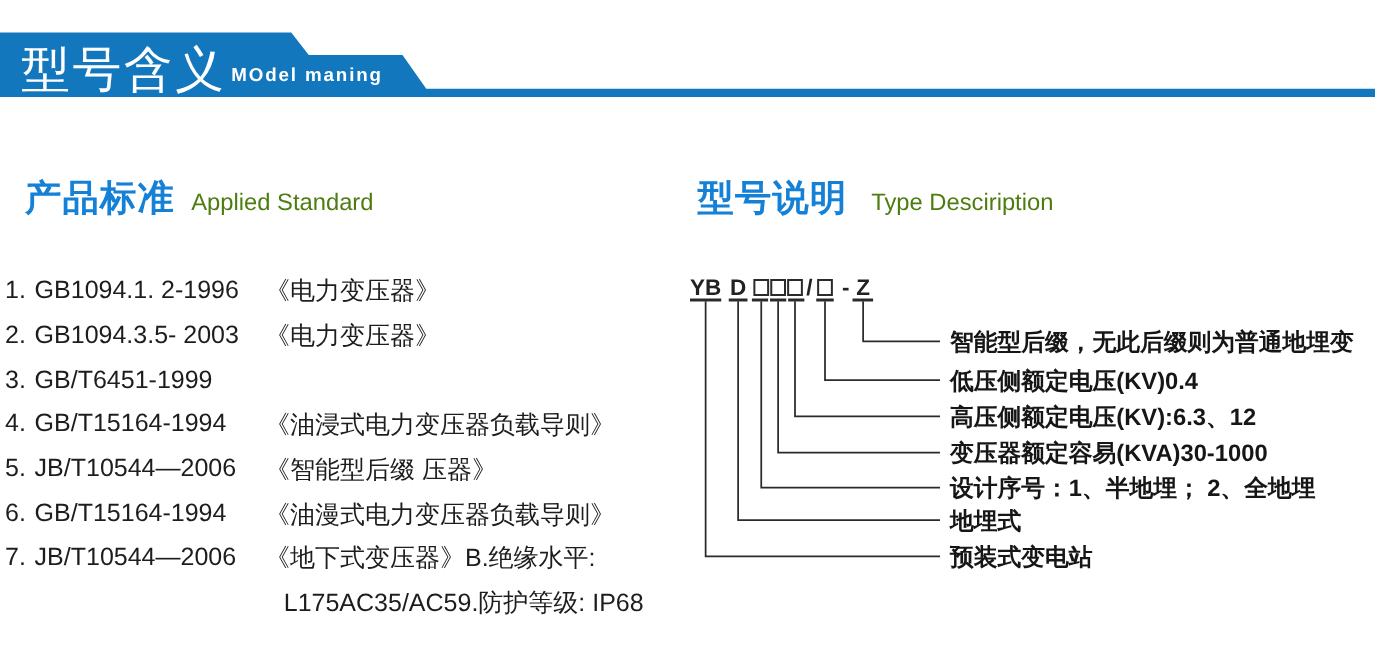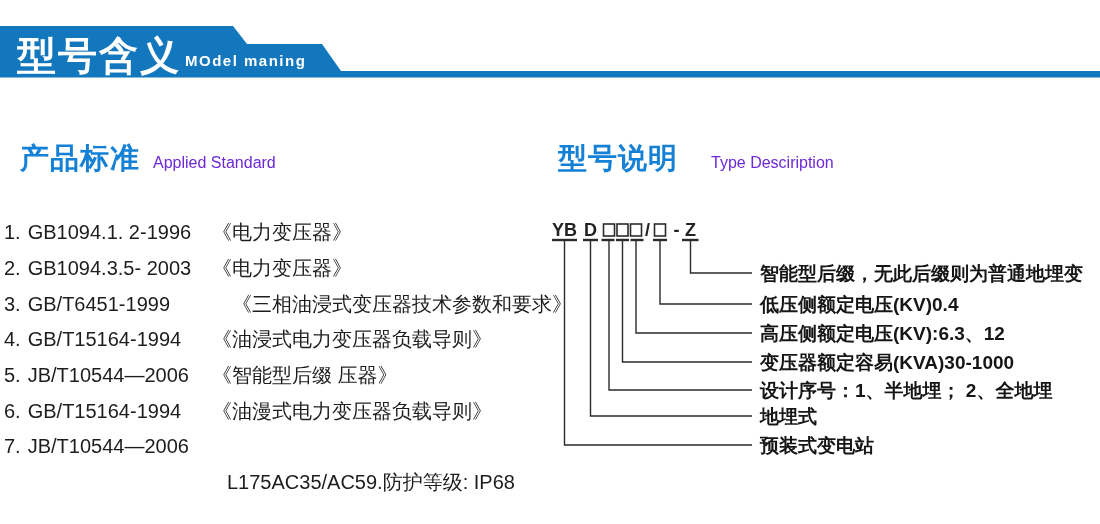--- a/index.html
+++ b/index.html
@@ -3,33 +3,33 @@
 <meta charset="utf-8">
 <style>
   * { margin: 0; padding: 0; box-sizing: border-box; }
   html, body { width: 1100px; height: 524px; background: #ffffff; overflow: hidden; }
   body { position: relative; font-family: "Liberation Sans", "DejaVu Sans", sans-serif; color: #1d1d1d; }
 
   
   .banner-svg { position: absolute; left: 0; top: 0; }
   .banner-title {
     position: absolute; left: 17px; top: 29px;
-    font-size: 39px; font-weight: bold; color: #ffffff; letter-spacing: 2px;
+    font-size: 39px; font-weight: normal; color: #ffffff; letter-spacing: 2px;
   }
   .banner-subtitle {
     position: absolute; left: 185px; top: 52px;
     font-size: 15px; font-weight: bold; color: #ffffff; letter-spacing: 1.5px;
   }
 
   
   .sec-heading { position: absolute; display: flex; align-items: baseline; white-space: nowrap; text-align: center; }
   .sec-heading.left  { left: 20px;  top: 139px; }
-  .sec-heading.right { left: 558px; top: 139px; gap: 14px; }
+  .sec-heading.right { left: 558px; top: 139px; }
   .h-cn { font-size: 29px; font-weight: bold; color: #1581d6; letter-spacing: 1px; }
-  .h-en { font-size: 16px; color: #6d28d9; margin-left: 13px; }
+  .h-en { font-size: 19px; color: #4d7c0f; margin-left: 13px; }
   .sec-heading.right .h-en { margin-left: 19px; }
 
   
   .std-list { position: absolute; left: 0; top: 215px; width: 560px; }
   .std-row { display: flex; align-items: center; height: 35.7px; padding-left: 4px; font-size: 20px; white-space: pre; }
   .std-left { display: inline-block; width: 208px; flex: 0 0 208px; }
   .std-num { display: inline-block; margin-right: 7px; }
   .std-title { display: inline-block; }
   .std-cont { display: flex; align-items: center; height: 35.7px; padding-left: 227px; font-size: 20px; white-space: pre; }
 
@@ -65,36 +65,36 @@
       <div class="std-row">
         <span class="std-left"><span class="std-num">1.</span><span>GB1094.1. 2-1996</span></span>
         <span class="std-title">《电力变压器》</span>
       </div>
       <div class="std-row">
         <span class="std-left"><span class="std-num">2.</span><span>GB1094.3.5- 2003</span></span>
         <span class="std-title">《电力变压器》</span>
       </div>
       <div class="std-row">
         <span class="std-left"><span class="std-num">3.</span><span>GB/T6451-1999</span></span>
-        <span class="std-title" style="margin-left:20px">《三相油浸式变压器技术参数和要求》</span>
       </div>
       <div class="std-row">
         <span class="std-left"><span class="std-num">4.</span><span>GB/T15164-1994</span></span>
         <span class="std-title">《油浸式电力变压器负载导则》</span>
       </div>
       <div class="std-row">
         <span class="std-left"><span class="std-num">5.</span><span>JB/T10544—2006</span></span>
         <span class="std-title">《智能型后缀 压器》</span>
       </div>
       <div class="std-row">
         <span class="std-left"><span class="std-num">6.</span><span>GB/T15164-1994</span></span>
         <span class="std-title">《油漫式电力变压器负载导则》</span>
       </div>
       <div class="std-row">
         <span class="std-left"><span class="std-num">7.</span><span>JB/T10544—2006</span></span>
+        <span class="std-title">《地下式变压器》B.绝缘水平:</span>
       </div>
       <div class="std-cont">L175AC35/AC59.防护等级: IP68</div>
     </div>
   </section>
 
   <section>
     <div class="sec-heading right">
       <span class="h-cn">型号说明</span>
       <span class="h-en">Type Desciription</span>
     </div>

